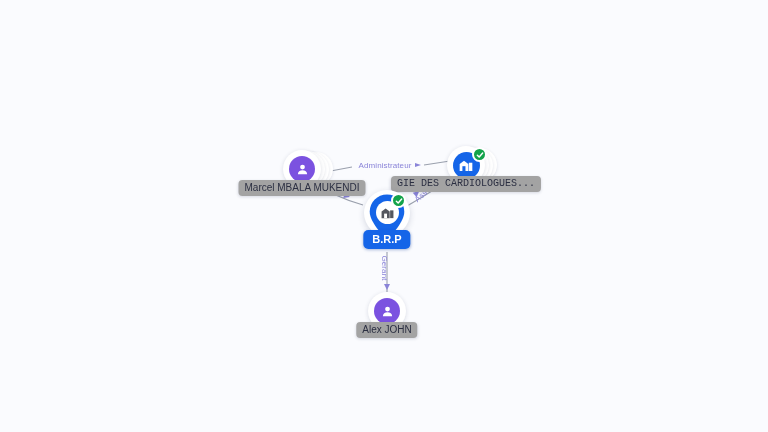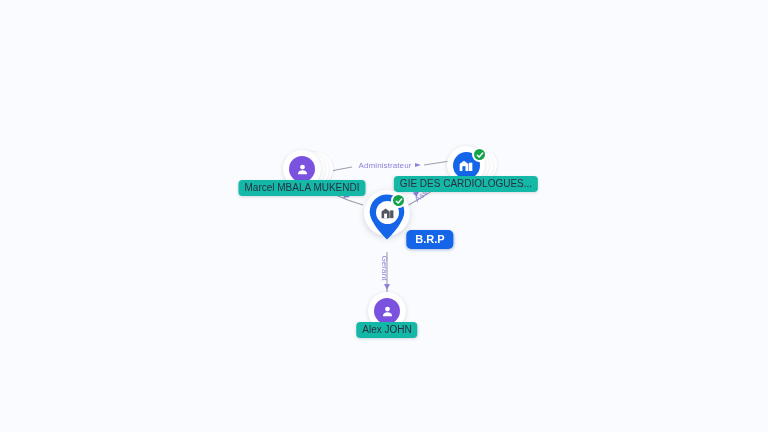--- a/index.html
+++ b/index.html
@@ -137,21 +137,21 @@
     justify-content: center;
     box-sizing: border-box;
   }
   .badge-verified svg { display: block; }
 
   
   .node-label {
     position: absolute;
     transform: translateX(-50%);
     white-space: nowrap;
-    background: #14b8a6;
+    background: #a3a3a3;
     border-radius: 4px;
     padding: 2px 6px;
     font-size: 10px;
     line-height: 12px;
     color: #2b2f42;
     box-shadow: 0 1px 3px rgba(40, 50, 90, 0.17);
   }
   .node-label.pill-primary {
     background: #1565e8;
     color: #ffffff;
@@ -240,42 +240,42 @@
         <path d="M2.5 21V10.4L9 5.6l6.5 4.8V21z"></path>
         <rect x="16.2" y="8.6" width="5.3" height="12.4"></rect>
         <rect x="6.6" y="13.8" width="4.6" height="7.2" fill="#1565e8"></rect>
       </svg>
     </div>
     <div class="badge-verified" style="left:6px; top:-18px;">
       <svg width="8" height="8" viewBox="0 0 24 24" fill="none" stroke="#ffffff" stroke-width="4.2" stroke-linecap="round" stroke-linejoin="round">
         <path d="M4 12.5 L9.5 18 L20 6"></path>
       </svg>
     </div>
-    <div class="node-label" style="left:0px; top:11px;">GIE DES CARDIOLOGUES...</div>
+    <div class="node-label" style="left:0px; top:11px;font-family:Liberation Mono, monospace;">GIE DES CARDIOLOGUES...</div>
   </div>
 
   <div class="node" style="left:387px; top:214px;">
     <div class="pin-halo"></div>
     <svg class="pin-shape" viewBox="0 0 38 48" xmlns="http://www.w3.org/2000/svg">
       <path d="M19 1.5 C9.4 1.5 1.7 9.2 1.7 18.8 C1.7 30.5 19 46.5 19 46.5
                C19 46.5 36.3 30.5 36.3 18.8 C36.3 9.2 28.6 1.5 19 1.5 z" fill="#1565e8"></path>
     </svg>
     <div class="pin-inner">
       <svg width="15" height="15" viewBox="0 0 24 24" fill="#54575f">
         <path d="M2.5 21V10.4L9 5.6l6.5 4.8V21z"></path>
         <rect x="16.2" y="8.6" width="5.3" height="12.4"></rect>
         <rect x="6.6" y="13.8" width="4.6" height="7.2" fill="#ffffff"></rect>
       </svg>
     </div>
     <div class="badge-verified" style="left:4px; top:-21px;">
       <svg width="8" height="8" viewBox="0 0 24 24" fill="none" stroke="#ffffff" stroke-width="4.2" stroke-linecap="round" stroke-linejoin="round">
         <path d="M4 12.5 L9.5 18 L20 6"></path>
       </svg>
     </div>
-    <div class="node-label pill-primary" style="left:0px; top:16px;margin-left:43px;">B.R.P</div>
+    <div class="node-label pill-primary" style="left:0px; top:16px;">B.R.P</div>
   </div>
 
   <div class="node" style="left:387px; top:311px;">
     <div class="person-ring"></div>
     <div class="person-disc">
       <svg width="15" height="15" viewBox="0 0 24 24" fill="#ffffff">
         <circle cx="12" cy="8" r="3.8"></circle>
         <path d="M4.6 19.4c0-4.1 3.3-6.4 7.4-6.4s7.4 2.3 7.4 6.4z"></path>
       </svg>
     </div>

